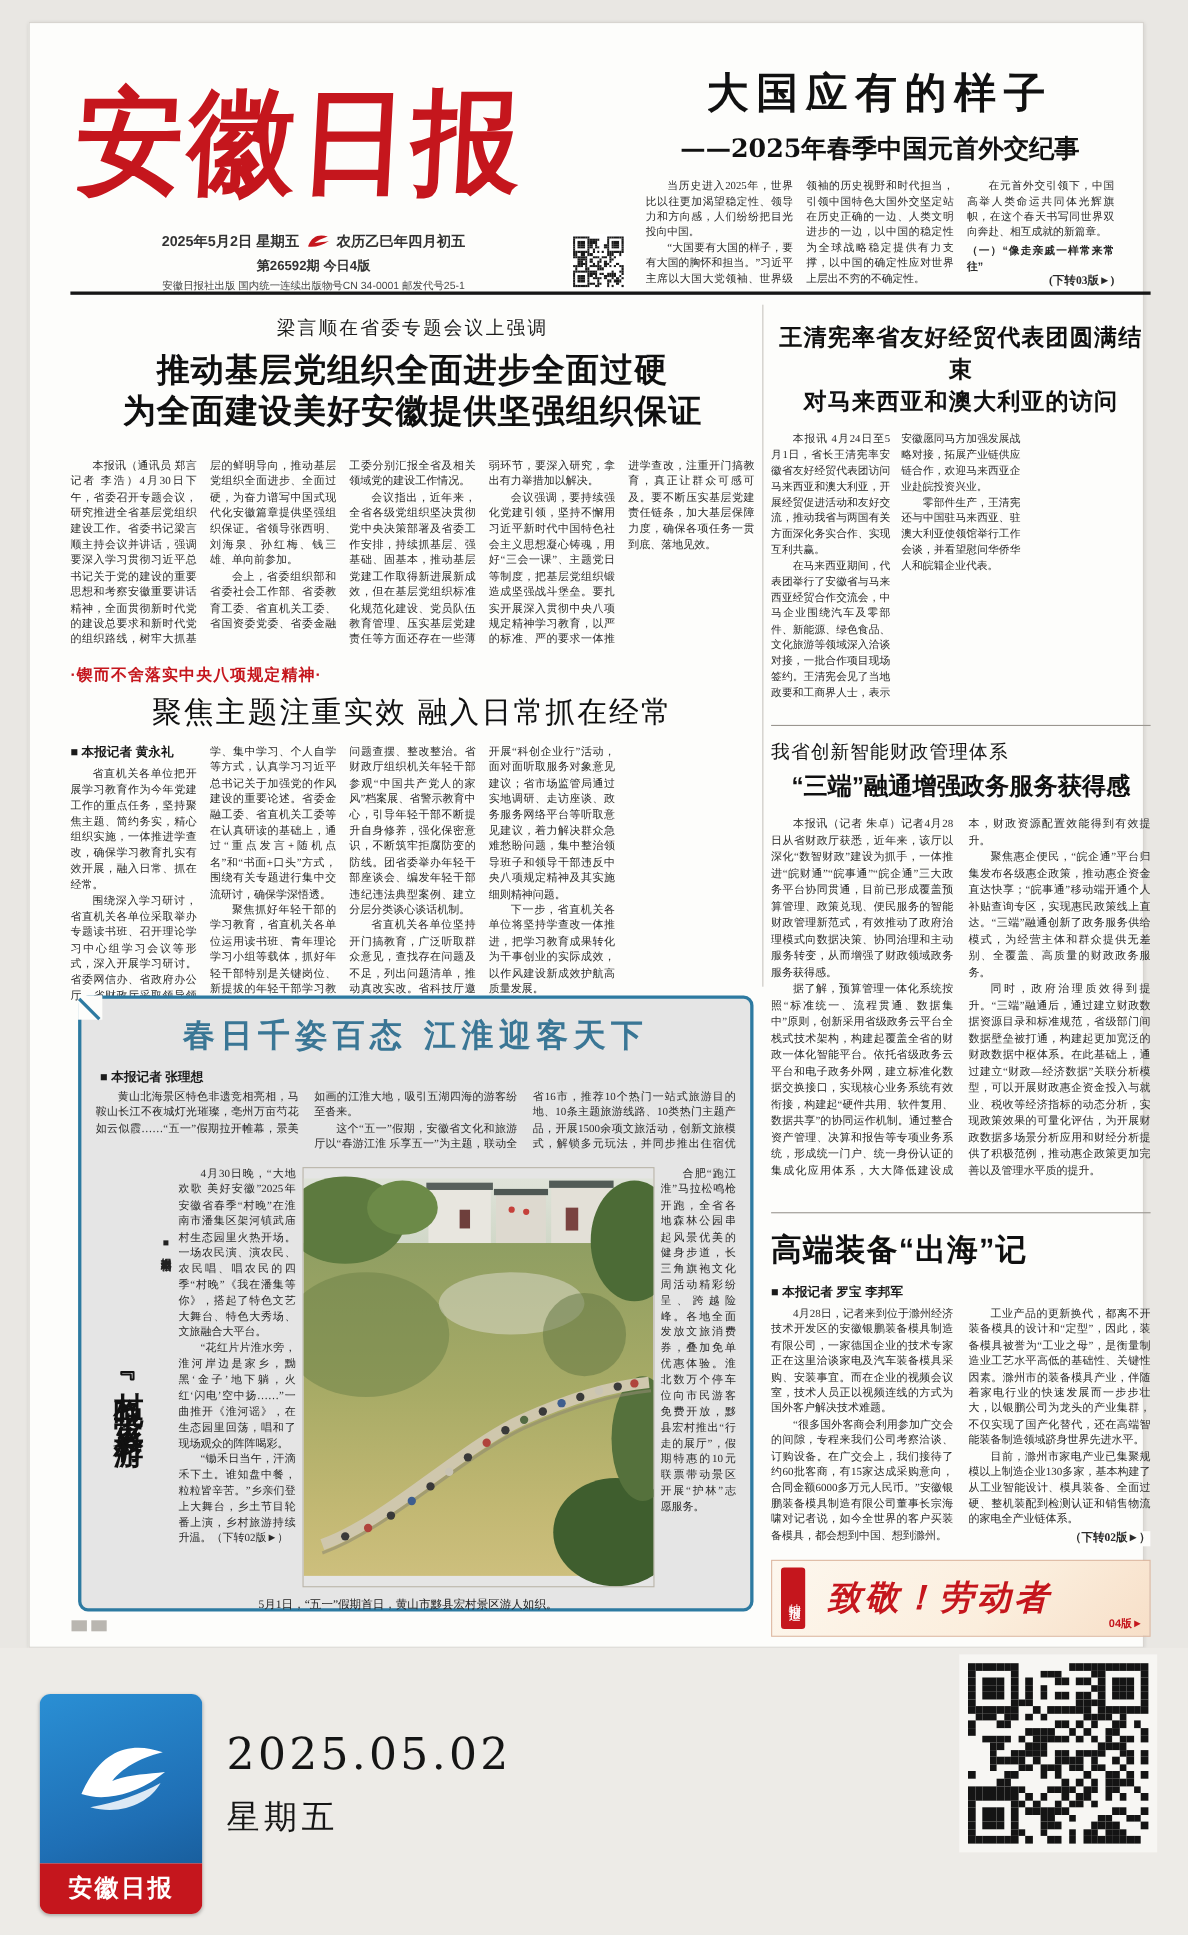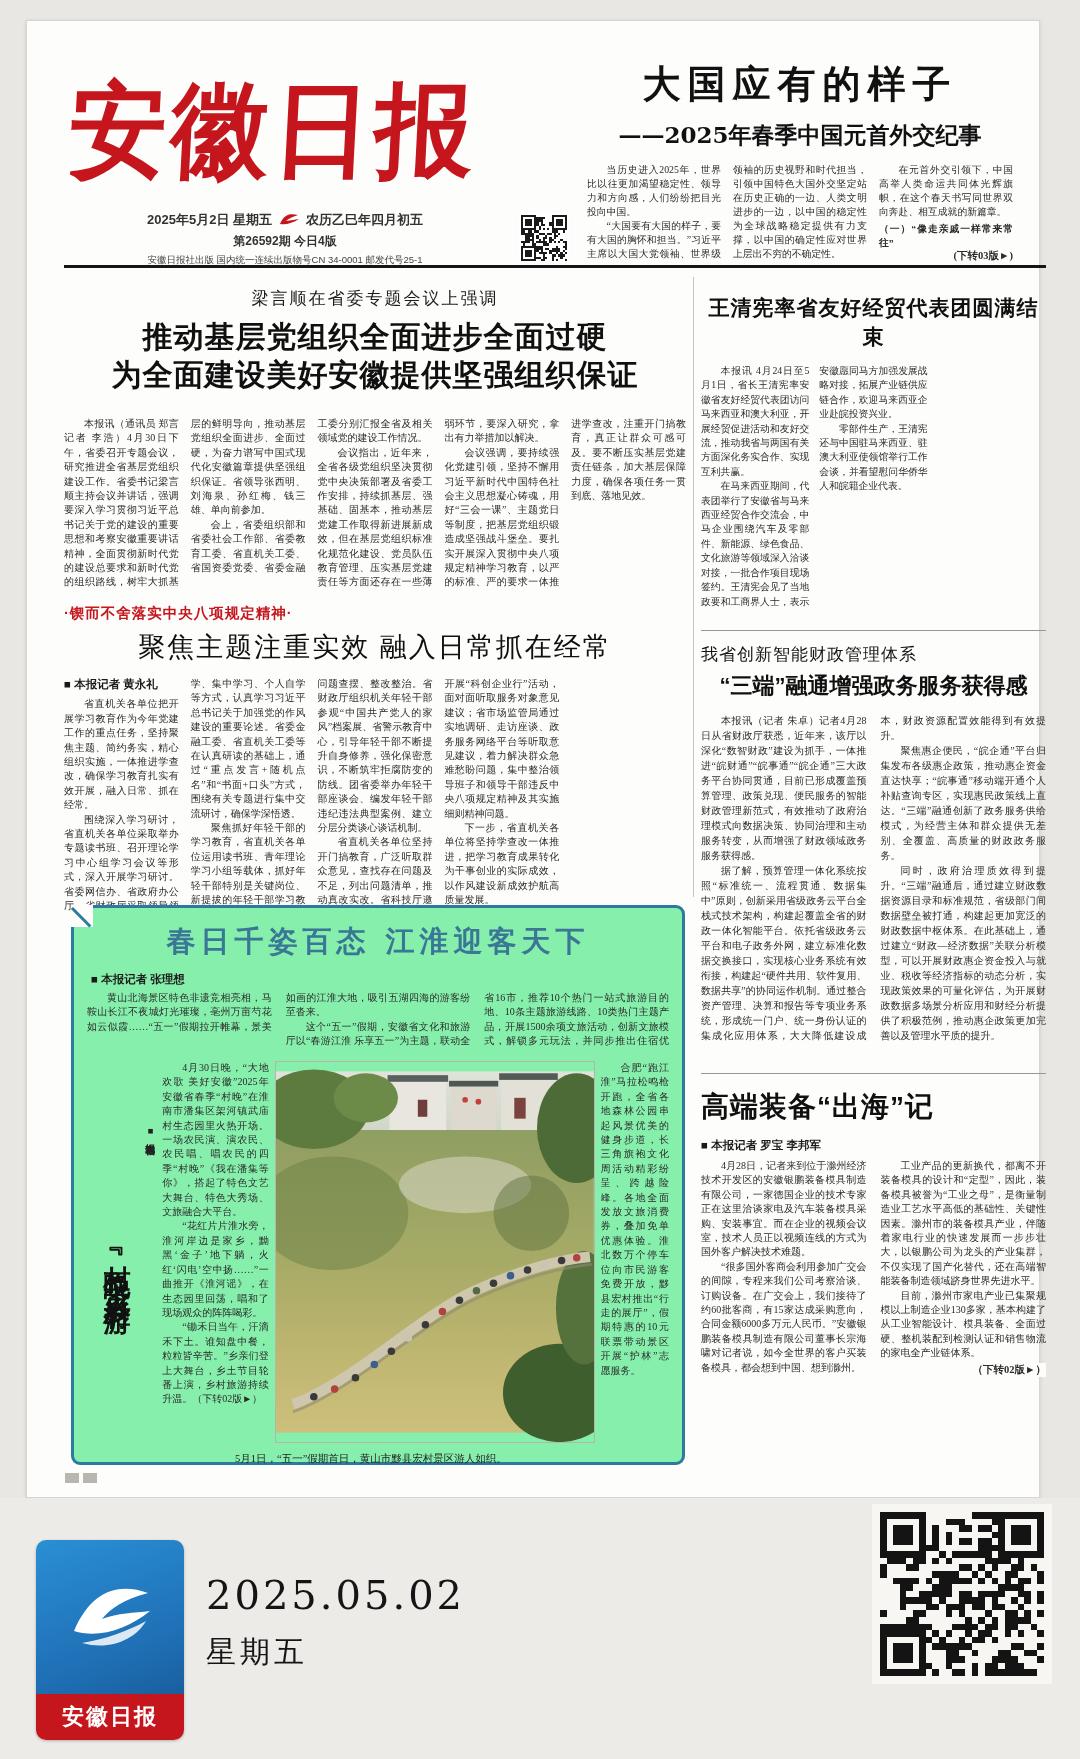--- a/index.html
+++ b/index.html
@@ -48,21 +48,21 @@
   .lead-headline { text-align:center; font-weight:bold; font-size:30px; line-height:38px; letter-spacing:1px; color:#101010; margin-top:8px; }
   .newsbody { overflow:hidden; column-fill:auto; font-family:"Liberation Serif","DejaVu Serif",serif;
     font-size:10px; line-height:14.4px; text-align:justify; color:#2a2a2a; }
   .lead-body { margin-top:23px; height:178px; column-count:5; column-gap:12px; }
   .red-kicker { margin-top:9px; color:#c5161d; font-weight:bold; font-size:14.5px; letter-spacing:1px; }
   .focus-head { text-align:center; font-weight:normal; font-size:27px; letter-spacing:2px; color:#101010; margin-top:6px; }
   .focus-body { margin-top:12px; height:250px; column-count:5; column-gap:12px; }
   .byline { font-weight:bold; font-size:11.5px; color:#1a1a1a; font-family:"Liberation Sans",sans-serif; margin-bottom:6px; }
   
   .feature-box { position:absolute; left:44px; top:884px; width:614px; height:560px;
-    border:3px solid #2d7aa1; border-radius:9px; padding:10px 13px; background:#86efac; }
+    border:3px solid #2d7aa1; border-radius:9px; padding:10px 13px; background:#e5e5e5; }
   .fold { position:absolute; left:-3px; top:-3px; width:22px; height:22px; background:#fdfdfb; }
   .fold::after { content:""; position:absolute; left:2px; top:2px; width:26px; height:3px; background:#2d7aa1; transform:rotate(45deg); transform-origin:left top; }
   .f-title { text-align:center; color:#3a7695; font-family:"DejaVu Serif","Liberation Serif",serif; font-weight:bold; font-size:29px; letter-spacing:5px; margin-top:4px; }
   .f-byline { margin:10px 0 4px 4px; }
   .f-top-cols { height:64px; column-count:3; column-gap:14px; }
   .f-main { display:flex; margin-top:6px; height:382px; gap:6px; }
   .v-title { width:48px; display:flex; justify-content:center;
     writing-mode:vertical-rl; font-weight:bold; font-size:27px; letter-spacing:6px; color:#111; padding-top:26px; }
   .v-byline { width:16px; writing-mode:vertical-rl; font-size:9.5px; font-weight:bold; padding-top:64px; color:#222; }
   .f-sidebar { width:112px; }
@@ -700,20 +700,21 @@
   </div>
 
   <div class="page-thumbs">
       <div></div>
       <div></div>
     </div>
 
   <div class="right-zone">
     <div class="v-headline">
       <div>王清宪率省友好经贸代表团圆满结束</div>
+      <div>对马来西亚和澳大利亚的访问</div>
     </div>
     <div class="newsbody visit-body">
         <p class="para">本报讯 4月24日至5月1日，省长王清宪率安徽省友好经贸代表团访问马来西亚和澳大利亚，开展经贸促进活动和友好交流，推动我省与两国有关方面深化务实合作、实现互利共赢。</p>
         <p class="para">在马来西亚期间，代表团举行了安徽省与马来西亚经贸合作交流会，中马企业围绕汽车及零部件、新能源、绿色食品、文化旅游等领域深入洽谈对接，一批合作项目现场签约。王清宪会见了当地政要和工商界人士，表示安徽愿同马方加强发展战略对接，拓展产业链供应链合作，欢迎马来西亚企业赴皖投资兴业。</p>
         <p class="para">零部件生产，王清宪还与中国驻马来西亚、驻澳大利亚使领馆举行工作会谈，并看望慰问华侨华人和皖籍企业代表。</p>
       </div>
 
     <div class="thin-rule"></div>
     <div class="fiscal-h1">我省创新智能财政管理体系</div>
     <div class="fiscal-h2">“三端”融通增强政务服务获得感</div>
@@ -728,20 +729,25 @@
     <div class="equip-head">高端装备“出海”记</div>
     <div class="byline equip-byline">■ 本报记者 罗宝 李邦军</div>
     <div class="newsbody equip-body">
       <span class="jump">（下转02版►）</span>
     <p class="para">4月28日，记者来到位于滁州经济技术开发区的安徽银鹏装备模具制造有限公司，一家德国企业的技术专家正在这里洽谈家电及汽车装备模具采购、安装事宜。而在企业的视频会议室，技术人员正以视频连线的方式为国外客户解决技术难题。</p>
         <p class="para">“很多国外客商会利用参加广交会的间隙，专程来我们公司考察洽谈、订购设备。在广交会上，我们接待了约60批客商，有15家达成采购意向，合同金额6000多万元人民币。”安徽银鹏装备模具制造有限公司董事长宗海啸对记者说，如今全世界的客户买装备模具，都会想到中国、想到滁州。</p>
         <p class="para">工业产品的更新换代，都离不开装备模具的设计和“定型”，因此，装备模具被誉为“工业之母”，是衡量制造业工艺水平高低的基础性、关键性因素。滁州市的装备模具产业，伴随着家电行业的快速发展而一步步壮大，以银鹏公司为龙头的产业集群，不仅实现了国产化替代，还在高端智能装备制造领域跻身世界先进水平。</p>
         <p class="para">目前，滁州市家电产业已集聚规模以上制造企业130多家，基本构建了从工业智能设计、模具装备、全面过硬、整机装配到检测认证和销售物流的家电全产业链体系。</p>
       </div>
 
+    <div class="banner">
+      <div class="banner-tab">特别报道</div>
+      <div class="banner-title">致敬！劳动者</div>
+      <div class="banner-page">04版►</div>
+    </div>
   </div>
 
 </div>
 
 <div class="footer-band"></div>
 <div class="app-logo">
   <div class="blue">
     <svg width="96" height="96" viewBox="0 0 96 96">
       <path d="M12 62 C30 20 58 14 86 24 C62 30 48 40 40 50 C56 44 72 44 88 42 C66 60 36 70 12 62 Z" fill="#ffffff"></path>
       <path d="M20 74 C44 70 66 62 84 52 C74 70 48 82 20 74 Z" fill="#dce9f5"></path>

